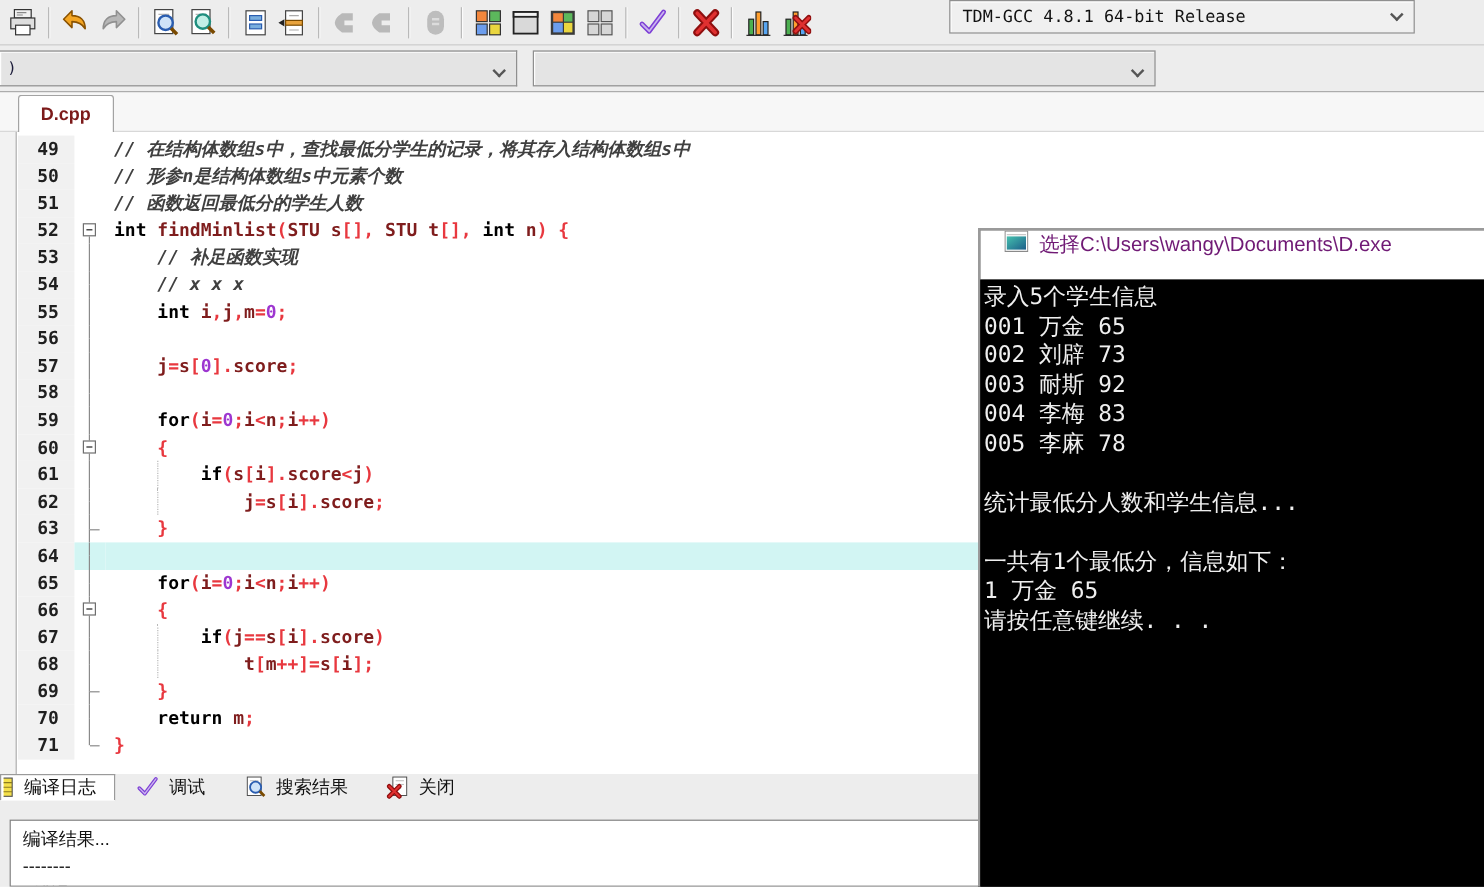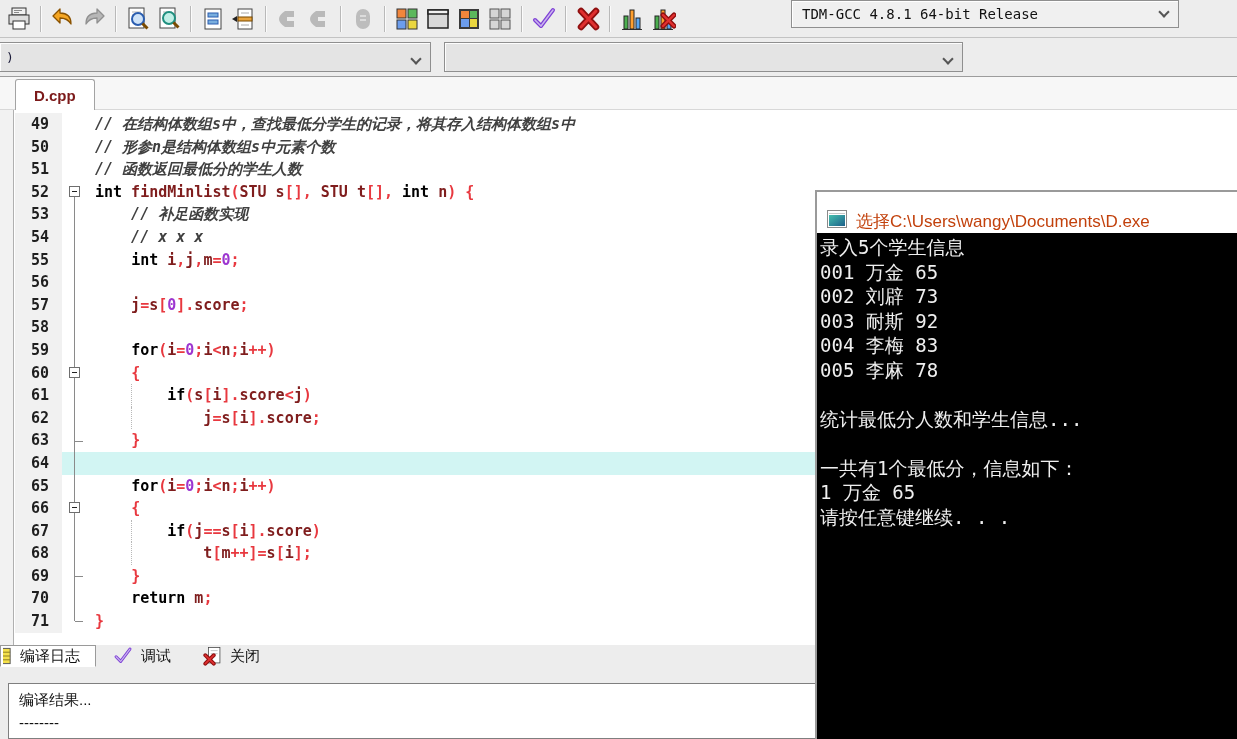--- a/index.html
+++ b/index.html
@@ -62,22 +62,22 @@
   .bicon{display:flex;align-items:center}
   .bicon.clipped{width:10px;overflow:hidden;margin-left:-13px}
   .bicon.clipped svg{margin-left:-9px}
   
   .logpanel{position:absolute;left:8px;top:683px;width:1229px;height:56px;background:#fff;
     border:1px solid #7f7f7f;box-sizing:border-box;overflow:hidden;padding:4px 10px;
     font-size:15px;line-height:23px;color:#111}
   
   .console{position:absolute;left:815px;top:190px;width:422px;height:549px;z-index:50;
     border-left:2px solid #9a9a9a;border-top:2px solid #9a9a9a;box-sizing:border-box;background:#000}
-  .con-title{height:41px;background:#fff;display:flex;align-items:flex-end;gap:9px;padding-left:10px;
-    font-size:17px;color:#c2410c;white-space:nowrap;overflow:hidden}
+  .con-title{height:41px;background:#fff;display:flex;align-items:flex-start;gap:9px;padding-left:20px;
+    font-size:17px;color:#701a75;white-space:nowrap;overflow:hidden}
   .con-body{position:absolute;left:0;top:41px;right:0;bottom:0;background:#000;color:#efefef;
     font-family:"DejaVu Sans Mono",monospace;font-size:19px;line-height:24.5px;padding:2px 0 0 3px;white-space:pre;overflow:hidden}
 </style>
 </head>
 <body>
 
 <div class="toolbar1">
   <div class="tb-icons">
       <div class="tb-btn">
         <span style="display: flex;">
@@ -474,20 +474,31 @@
         <svg width="22" height="20" viewBox="0 0 28 26">
           <path d="M5 14 L11 20 L23 4" fill="none" stroke="#7d3fd6" stroke-width="4" stroke-linecap="round" stroke-linejoin="round"></path>
           <path d="M5 14 L11 20 L23 4" fill="none" stroke="#cab5ee" stroke-width="1.5" stroke-linecap="round"></path>
         </svg>
       </span>
       <span class="blabel">调试</span>
     </div>
     <div class="btab">
       <span class="bicon">
         <svg width="20" height="20" viewBox="0 0 26 26">
+          <rect x="4" y="2" width="15" height="20" fill="#fff" stroke="#444"></rect>
+          <path d="M7 6h9M7 9h9" stroke="#b5b5b5" fill="none"></path>
+          <circle cx="13" cy="13" r="6" fill="#cfe3f8" stroke="#2a5db0" stroke-width="2"></circle>
+          <path d="M17.5 17.5 L22.5 22.5" stroke="#7a4a00" stroke-width="3"></path>
+        </svg>
+      </span>
+      <span class="blabel">搜索结果</span>
+    </div>
+    <div class="btab">
+      <span class="bicon">
+        <svg width="20" height="20" viewBox="0 0 26 26">
           <rect x="7" y="2" width="15" height="20" fill="#fff" stroke="#444"></rect>
           <path d="M10 6h9M10 10h9M10 14h6" stroke="#b5b5b5" fill="none"></path>
           <path d="M3 12 L14 23 M14 12 L3 23" stroke="#8f0f0f" stroke-width="5" stroke-linecap="round"></path>
           <path d="M3 12 L14 23 M14 12 L3 23" stroke="#e03030" stroke-width="2.2" stroke-linecap="round"></path>
         </svg>
       </span>
       <span class="blabel">关闭</span>
     </div>
   </div>
 

